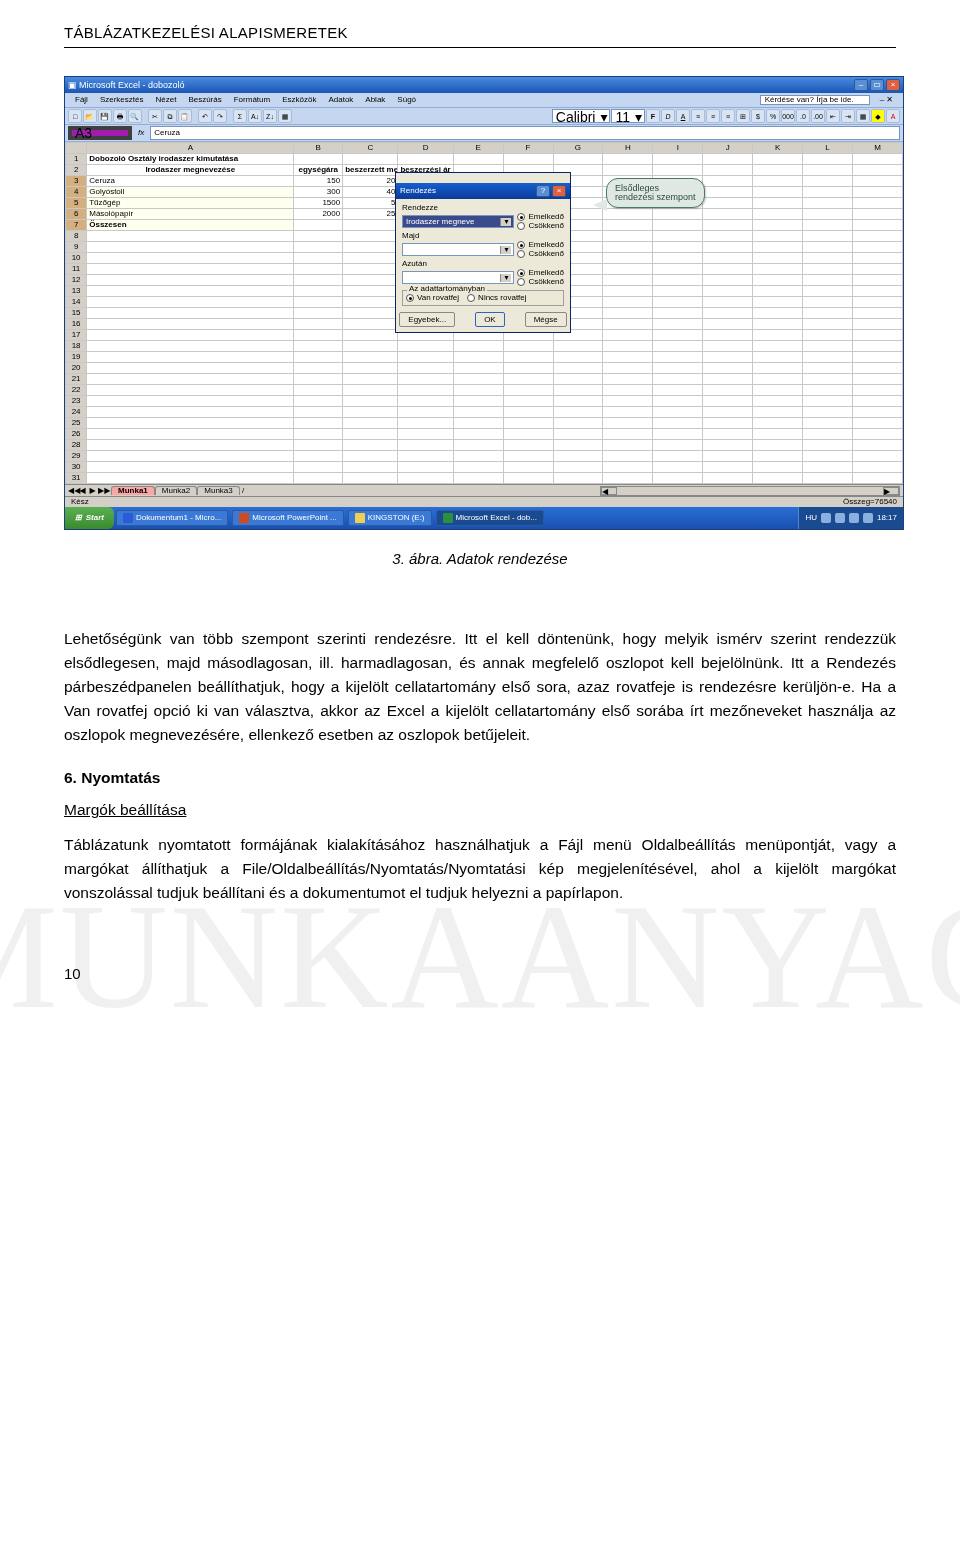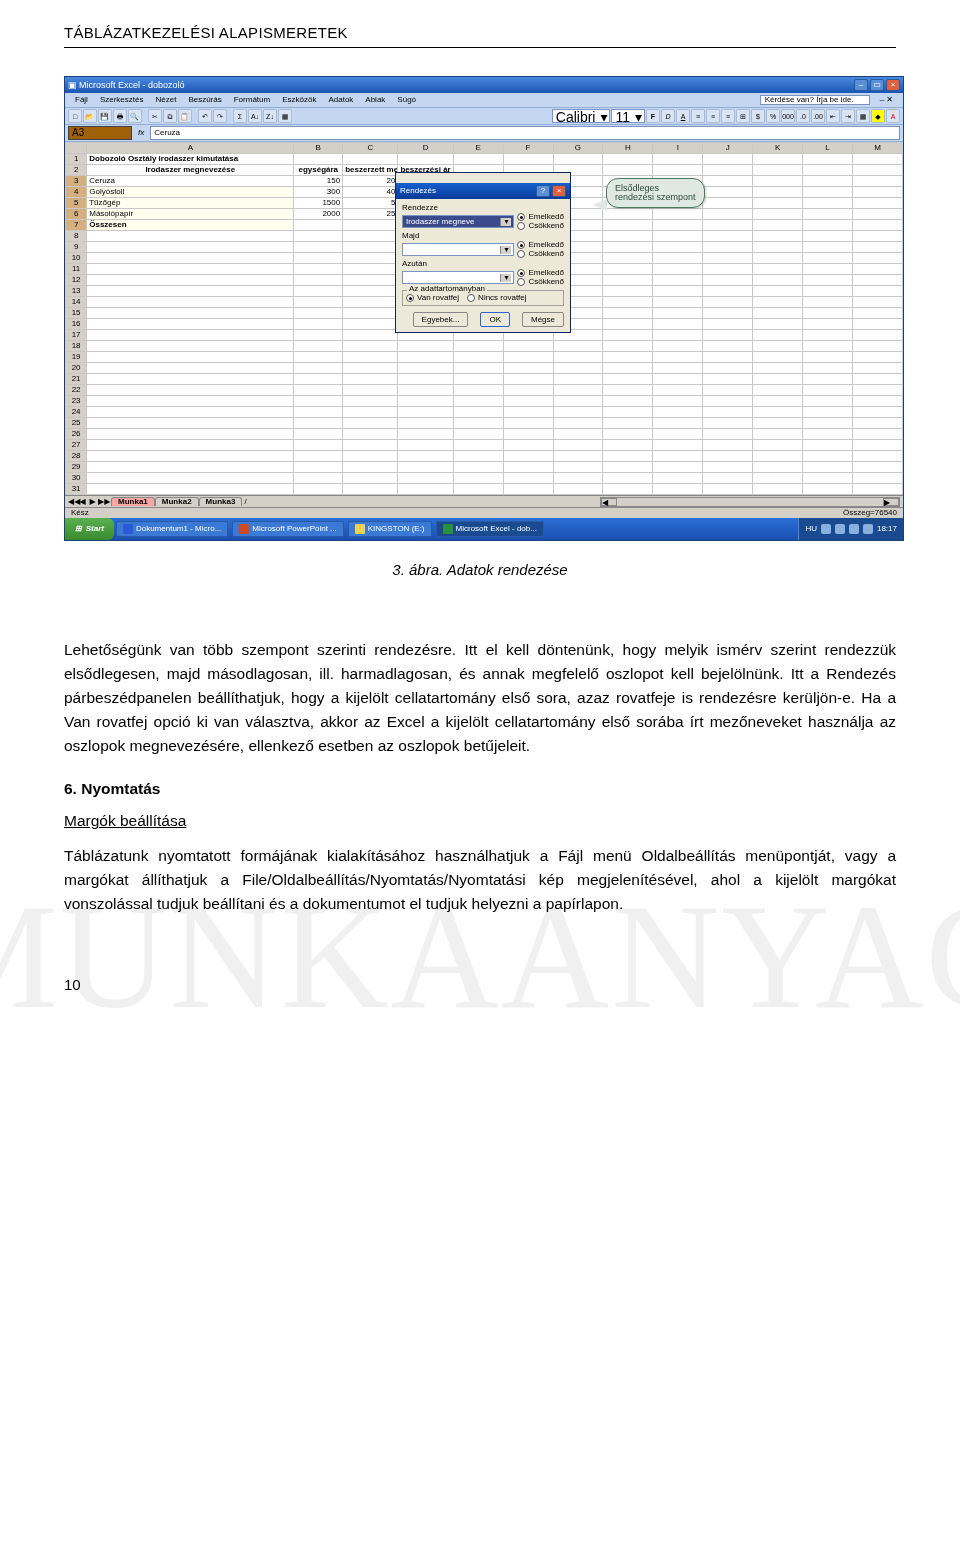--- a/index.html
+++ b/index.html
@@ -31,21 +31,21 @@
   .win-btn.close { background:#e06040;}
   .menubar { background:#c4d6f0; display:flex; padding:1px 4px; font-size:8px; gap:0; align-items:center;}
   .menubar span { padding:2px 6px; }
   .menubar .ask { margin-left:auto; background:#fff; border:1px solid #7a94c0; padding:0 4px; font-size:8px; width:110px;}
   .toolbar { background:#c4d6f0; border-top:1px solid #93aed6; border-bottom:1px solid #93aed6; display:flex; align-items:center; padding:1px 3px; gap:1px; flex-wrap:nowrap; overflow:hidden;}
   .tb-btn { width:14px; height:14px; background:#d8e4f4; border:1px solid #a8bcd8; border-radius:2px; display:flex; align-items:center; justify-content:center; font-size:7px;}
   .tb-sep { width:4px;}
   .tb-select { background:#fff; border:1px solid #7a94c0; height:14px; padding:0 14px 0 3px; font-size:14px; position:relative;}
   .tb-select:after { content:"▾"; position:absolute; right:2px; }
   .cellref-row { background:#c4d6f0; display:flex; align-items:center; border-bottom:1px solid #93aed6; padding:1px 3px;}
-  .namebox { width:64px; background:#a16207; border:1px solid #404040; height:14px; padding:0 3px; font-size:10px; display:flex; align-items:center;}
+  .namebox { width:64px; background:#a21caf; border:4px solid #404040; height:14px; padding:0 3px; font-size:14px; display:flex; align-items:center;}
   .fx-icon { margin:0 6px; font-style:italic;}
   .formulaline { flex:1; background:#fff; border:1px solid #7a94c0; height:14px; padding:0 3px; font-size:8px; display:flex; align-items:center;}
   
   .grid-area { position:relative; background:#fff;}
   table.sheet { border-collapse:collapse; width:100%; table-layout:fixed;}
   table.sheet th, table.sheet td { border:1px solid #c8c8c8; height:11px; font-size:8px; padding:0 2px; white-space:nowrap; overflow:hidden;}
   table.sheet thead th { background:#d4d0c8; text-align:center; font-weight:400;}
   table.sheet tbody th { background:#d4d0c8; text-align:center; font-weight:400; width:20px;}
   table.sheet tbody th.sel { background:#d4b080;}
   table.sheet td.selcol { background:#fffff0;}
@@ -63,32 +63,32 @@
   .dlg-combo{ background:#3a4a8a; color:#fff; border:1px solid #7a94c0; height:13px; flex:1; padding:0 3px; position:relative; display:flex; align-items:center;}
   .dlg-combo.empty{ background:#fff; color:#000;}
   .dlg-combo:after{content:"▾"; position:absolute; right:2px; background:#d4d0c8; color:#000; width:10px; text-align:center; border-left:1px solid #888;}
   .dlg-radios { display:flex; flex-direction:column; gap:1px;}
   .dlg-radio { display:flex; align-items:center; gap:3px;}
   .radio-dot{ width:8px; height:8px; border-radius:50%; border:1px solid #555; background:#fff; display:flex; align-items:center; justify-content:center;}
   .radio-dot.checked:after{content:""; width:3px; height:3px; background:#000; border-radius:50%;}
   .dlg-group{ border:1px solid #a0a0a0; margin-top:4px; padding:3px; position:relative;}
   .dlg-group-title{ position:absolute; top:-6px; left:4px; background:#ece9d8; padding:0 2px;}
   .dlg-inline{ display:flex; gap:8px;}
-  .dlg-buttons{ display:flex; gap:12px; margin-top:6px; justify-content:flex-end;}
+  .dlg-buttons{ display:flex; gap:20px; margin-top:6px; justify-content:center;}
   .dlg-btn{ background:#ece9d8; border:1px solid #888; border-radius:2px; padding:1px 8px; height:15px; font-size:8px;}
   .dlg-btn.ok{ border:1.2px solid #3060d0;}
   
   .callout{ position:absolute; left:541px; top:36px; background:#e0e8e4; border:1px solid #4a7a60; border-radius:12px; padding:5px 8px; font-size:9px; color:#2a4a3a; box-shadow:1px 1px 2px rgba(0,0,0,.2);}
   .callout:before{ content:""; position:absolute; left:-14px; top:20px; width:0; height:0; border-top:6px solid transparent; border-bottom:6px solid transparent; border-right:14px solid #e0e8e4;}
   
   .tabs-row{ background:#d4d0c8; border-top:1px solid #888; display:flex; align-items:center; font-size:8px; height:12px; padding:0 3px;}
   .tabs-row .nav{ display:flex; gap:1px; margin-right:4px;}
   .tabs-row .nav span{ width:9px; text-align:center;}
   .sheettab{ padding:0 6px; background:#fca5a5; border:1px solid #888; border-bottom:none; border-radius:3px 3px 0 0; font-weight:700;}
-  .sheettab.inactive{ background:#d4d0c8; font-weight:700;}
+  .sheettab.inactive{ background:#d4d0c8; font-weight:400;}
   .tabs-row .hscroll{ margin-left:auto; width:300px; height:10px; border:1px solid #888; background:#d4d0c8; display:flex;}
   .tabs-row .hscroll .thumb{ width:16px; background:#d4d0c8; border:1px solid #888;}
   .statusbar{ background:#d4d0c8; border-top:1px solid #888; font-size:8px; padding:1px 6px; display:flex;}
   .statusbar .sum{ margin-left:auto;}
   
   .taskbar{ background:linear-gradient(#2a6fd6,#1a4fb0); height:22px; display:flex; align-items:center; color:#fff; font-size:8px; padding:0;}
   .startbtn{ background:linear-gradient(#5ab050,#3a8a30); height:100%; padding:0 10px; display:flex; align-items:center; font-weight:700; font-style:italic; border-radius:0 6px 6px 0;}
   .taskbtn{ background:#3a7ad6; border:1px solid #2a5aa0; border-radius:2px; height:16px; margin:0 2px; padding:0 6px; display:flex; align-items:center; gap:3px;}
   .taskbtn.active{ background:#1a4a90;}
   .task-icon{ width:10px; height:10px; background:#fff; border-radius:1px;}
@@ -626,36 +626,20 @@
               <td></td>
               <td></td>
               <td></td>
               <td></td>
               <td></td>
               <td></td>
               <td></td>
             </tr>
             <tr>
               <th>26</th>
-              <td></td>
-              <td></td>
-              <td></td>
-              <td></td>
-              <td></td>
-              <td></td>
-              <td></td>
-              <td></td>
-              <td></td>
-              <td></td>
-              <td></td>
-              <td></td>
-              <td></td>
-            </tr>
-            <tr>
-              <th>27</th>
               <td></td>
               <td></td>
               <td></td>
               <td></td>
               <td></td>
               <td></td>
               <td></td>
               <td></td>
               <td></td>
               <td></td>

